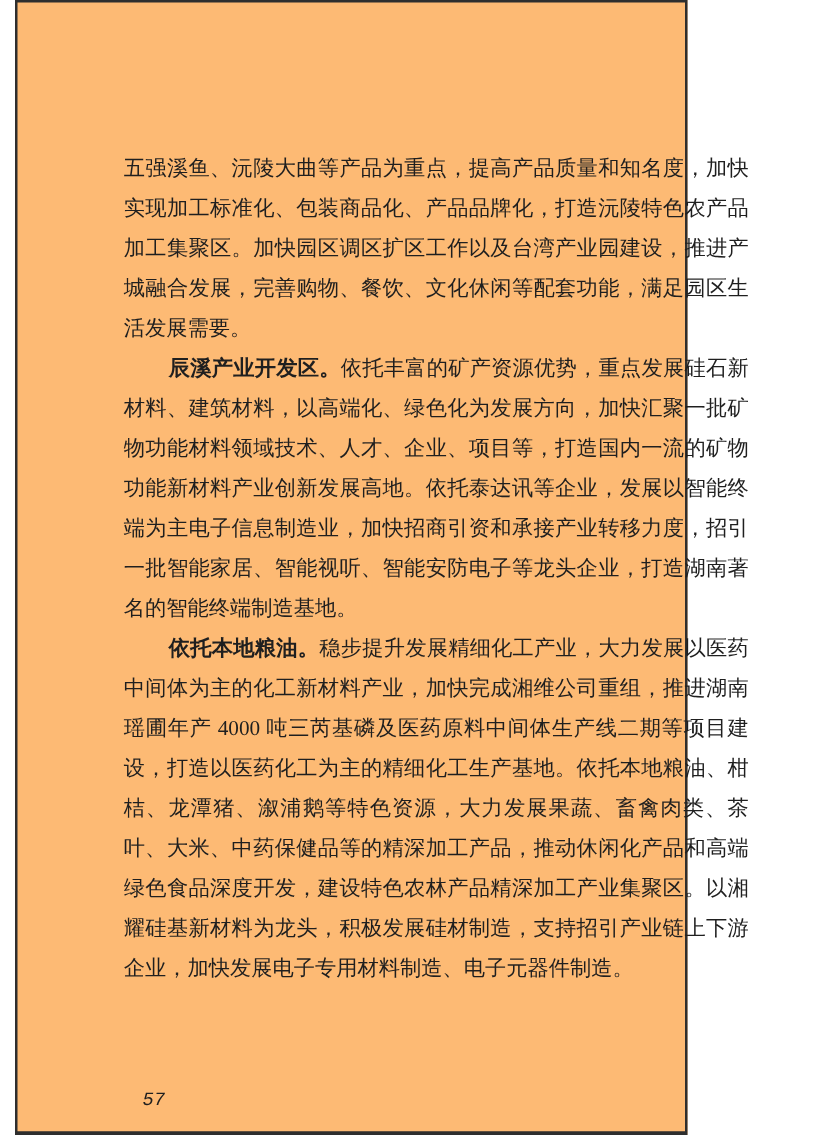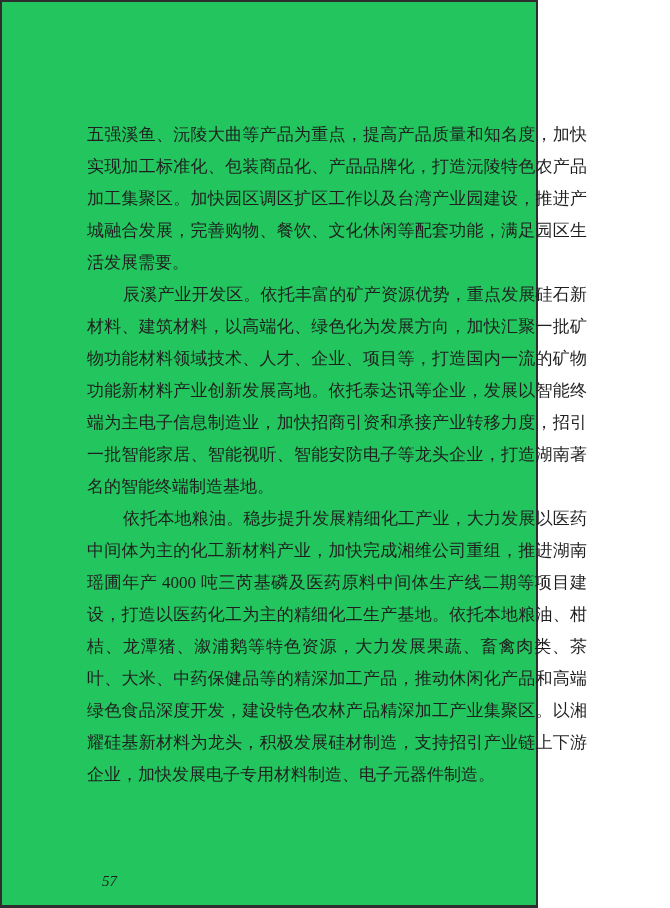--- a/index.html
+++ b/index.html
@@ -5,25 +5,25 @@
   html, body {
     margin: 0;
     padding: 0;
     width: 670px;
     height: 908px;
     background: #ffffff;
     overflow: hidden;
   }
   .page {
     position: absolute;
-    left: 0; top: 0;
+    left: 12px; top: 0;
     width: 538px;
     height: 908px;
     box-sizing: border-box;
-    background: #22c55e;
+    background: #fdba74;
     border: 2px solid #2e2e2e;
     border-bottom-width: 3px;
   }
   .text-block {
     position: absolute;
     left: 85px;
     top: 117px;
     width: 500px;
     font-family: "Liberation Serif", "DejaVu Serif", serif;
     font-size: 17px;
@@ -33,27 +33,27 @@
     text-justify: inter-ideograph;
   }
   .text-block p {
     margin: 0;
     padding: 0;
   }
   .para-indent {
     text-indent: 36px;
   }
   .lead {
-    font-weight: 400;
+    font-weight: 700;
   }
   .page-number {
     position: absolute;
     left: 100px;
     top: 869px;
-    font-family: Liberation Serif, serif;
+    font-family: Liberation Mono, monospace;
     font-style: italic;
     font-size: 15px;
     line-height: 20px;
     color: #1f1f1f;
   }
 </style>
 </head>
 <body>
 
 <div class="page">

